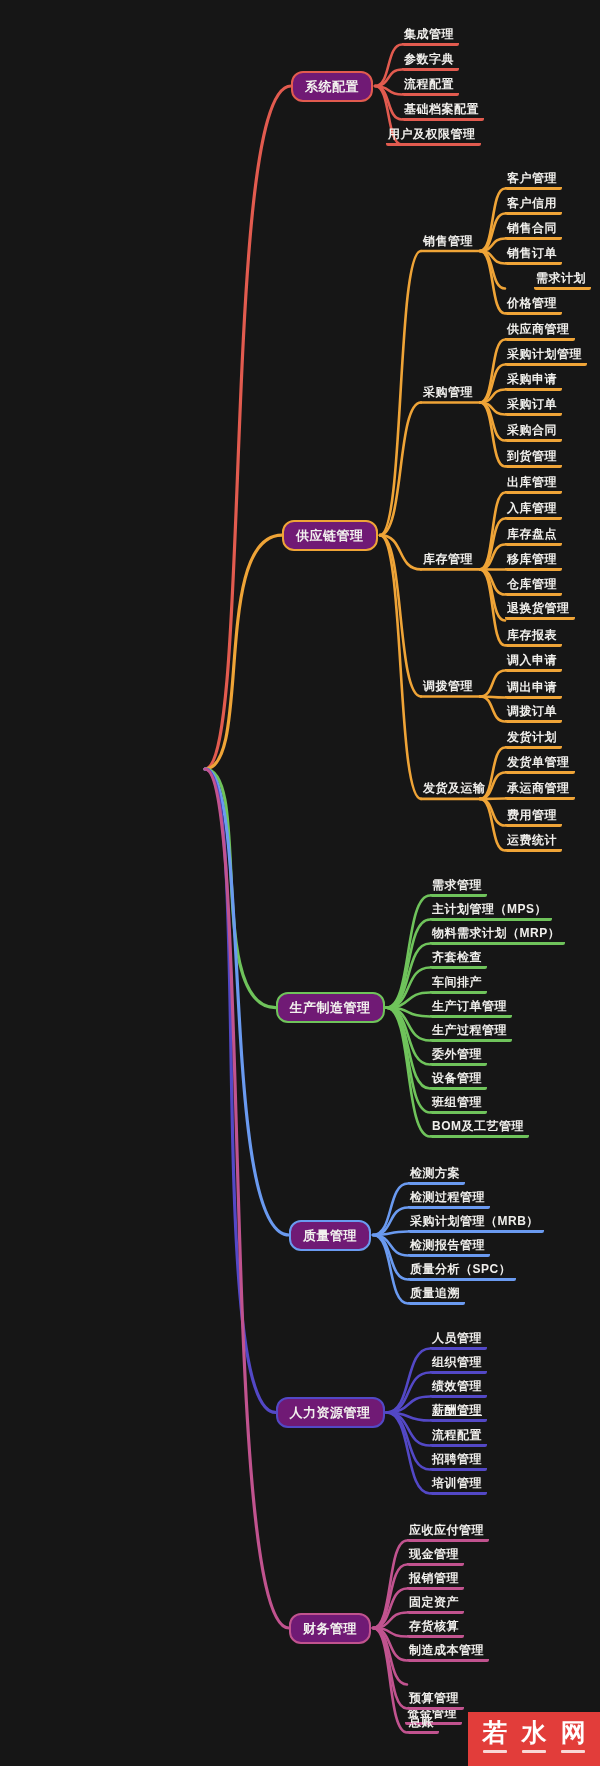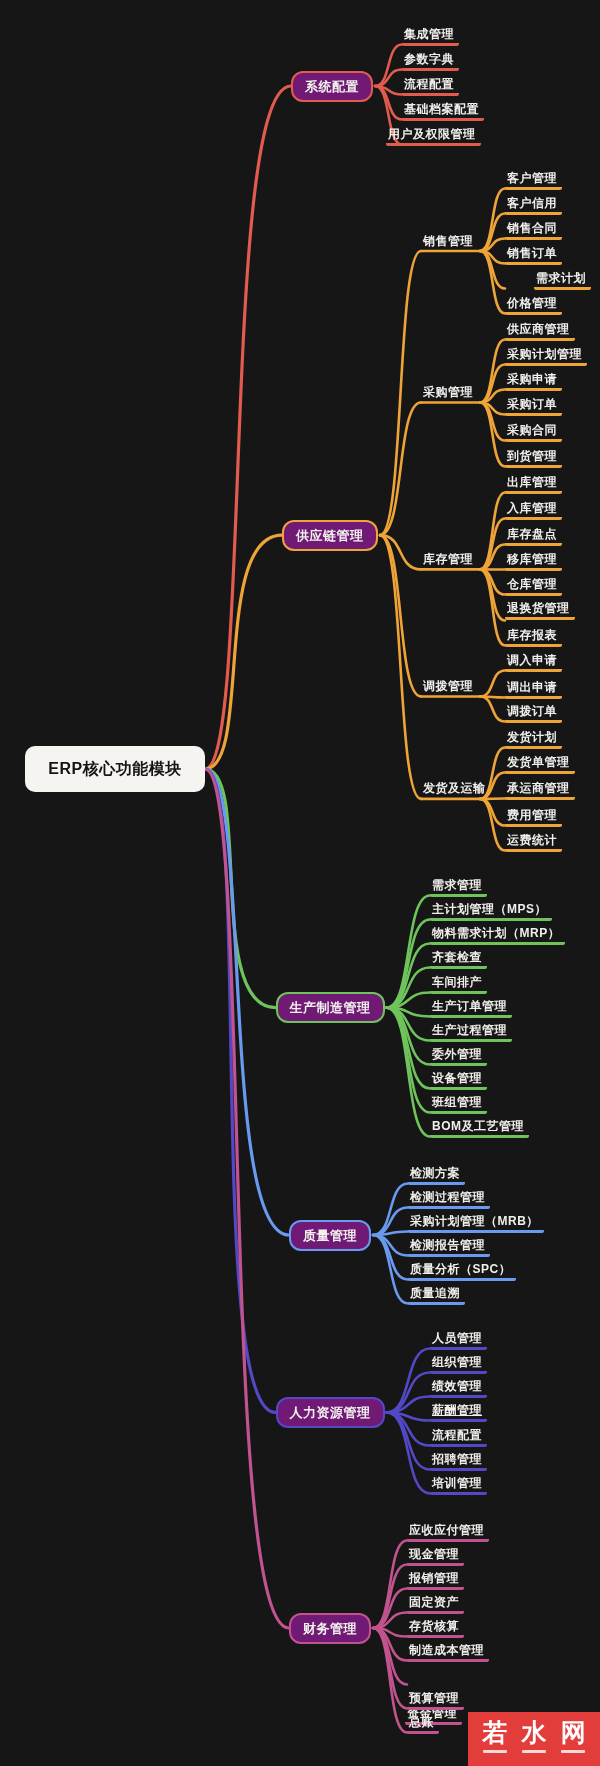--- a/index.html
+++ b/index.html
@@ -103,21 +103,20 @@
       <path d="M373,1628C393.4,1628 386.6,1540.5 407,1540.5" stroke="#c1538f" stroke-width="2.6" fill="none" stroke-linecap="round"></path>
       <path d="M373,1628C393.4,1628 386.6,1564.5 407,1564.5" stroke="#c1538f" stroke-width="2.6" fill="none" stroke-linecap="round"></path>
       <path d="M373,1628C393.4,1628 386.6,1588.5 407,1588.5" stroke="#c1538f" stroke-width="2.6" fill="none" stroke-linecap="round"></path>
       <path d="M373,1628C393.4,1628 386.6,1612.5 407,1612.5" stroke="#c1538f" stroke-width="2.6" fill="none" stroke-linecap="round"></path>
       <path d="M373,1628C393.4,1628 386.6,1636.5 407,1636.5" stroke="#c1538f" stroke-width="2.6" fill="none" stroke-linecap="round"></path>
       <path d="M373,1628C393.4,1628 386.6,1660.5 407,1660.5" stroke="#c1538f" stroke-width="2.6" fill="none" stroke-linecap="round"></path>
       <path d="M373,1628C393.4,1628 386.6,1684.5 407,1684.5" stroke="#c1538f" stroke-width="2.6" fill="none" stroke-linecap="round"></path>
       <path d="M373,1628C393.4,1628 386.6,1708.5 407,1708.5" stroke="#c1538f" stroke-width="2.6" fill="none" stroke-linecap="round"></path>
       <path d="M373,1628C393.4,1628 386.6,1732.5 407,1732.5" stroke="#c1538f" stroke-width="2.6" fill="none" stroke-linecap="round"></path>
     </svg>
-  <div class="root">ERP核心功能模块</div>
   <div class="wm">
     <div class="wm-col">
       <span class="wm-char">若</span>
       <span class="wm-sub"></span>
     </div>
     <div class="wm-col">
       <span class="wm-char">水</span>
       <span class="wm-sub"></span>
     </div>
     <div class="wm-col">

